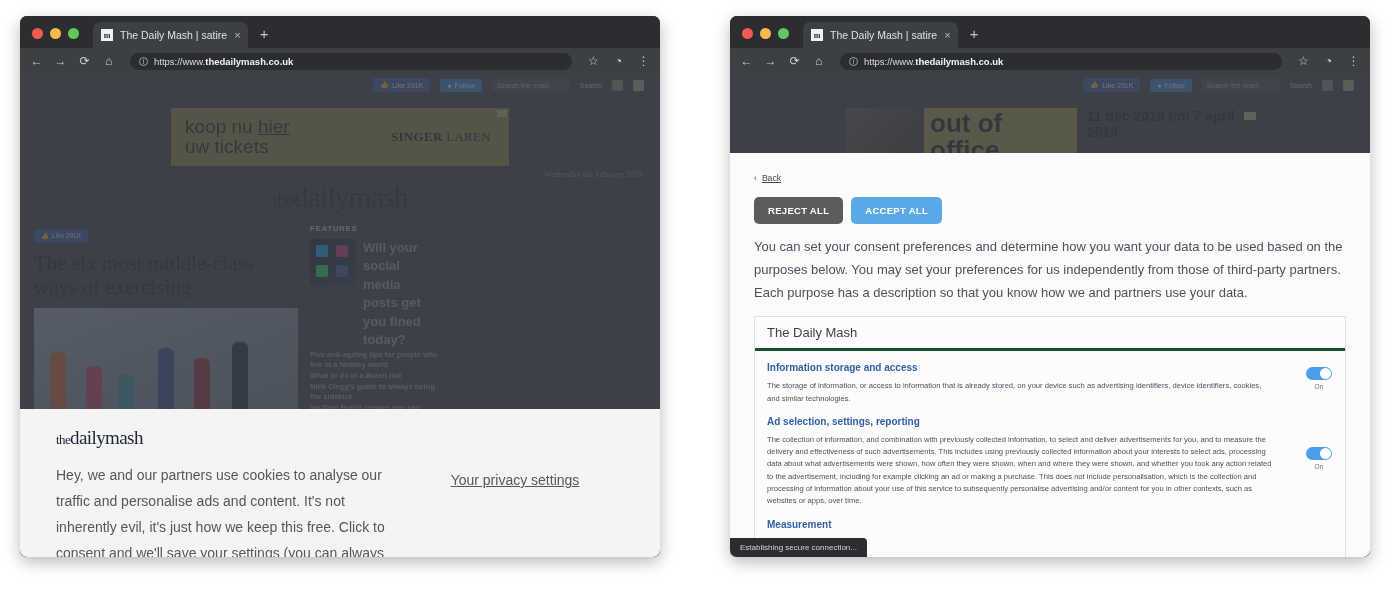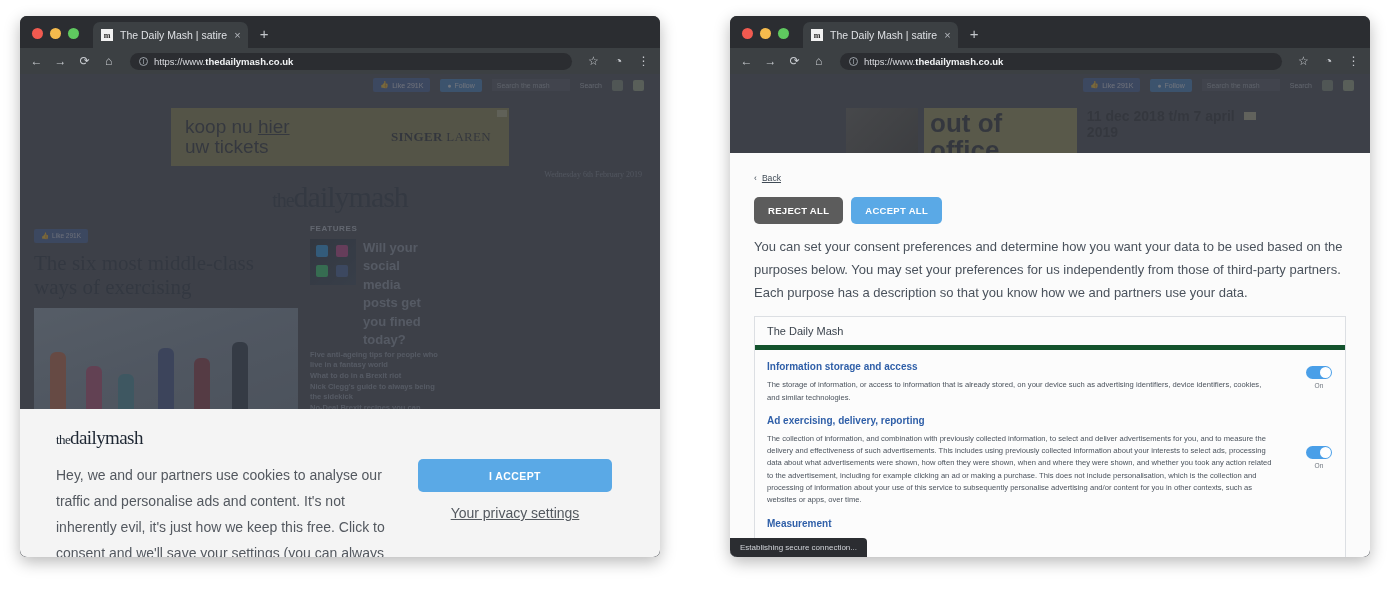--- a/index.html
+++ b/index.html
@@ -189,22 +189,22 @@
   .btn-reject { background: #5c5c5c; color: #fff; border: none; border-radius: 5px;
                 padding: 8px 14px; font-size: 9.5px; font-weight: bold; letter-spacing: .3px;
                 font-family: "Liberation Sans", sans-serif; cursor: pointer; }
   .btn-acceptall { background: #5aa9e6; color: #fff; border: none; border-radius: 5px;
                    padding: 8px 14px; font-size: 9.5px; font-weight: bold; letter-spacing: .3px;
                    font-family: "Liberation Sans", sans-serif; cursor: pointer; }
   .c-intro { margin-top: 12px; font-size: 13px; color: #4a525c; line-height: 1.75; }
 
   .c-panel { margin-top: 12px; border: 1px solid #dcdfe3; background: #fcfcfc;
              height: 253px; overflow: hidden; }
-  .c-panel-h { padding: 8px 12px; font-size: 11px; color: #3b434d;
-               border-bottom: 5px solid #14532d; }
+  .c-panel-h { padding: 8px 12px; font-size: 13px; color: #3b434d;
+               border-bottom: 3px solid #14532d; }
   .purpose { padding: 11px 12px 0 12px; position: relative; }
   .p-title { font-size: 10px; font-weight: bold; color: #2f5fa8; }
   .p-desc { margin-top: 7px; font-size: 7.6px; color: #4a525c; line-height: 1.62;
             width: 505px; }
   .toggle-wrap { position: absolute; right: 13px; display: flex; flex-direction: column;
                  align-items: center; gap: 3px; }
   .toggle { width: 26px; height: 13px; border-radius: 7px; background: #4a9fe8;
             position: relative; cursor: pointer; }
   .toggle::after { content: ""; position: absolute; right: 1px; top: 1px; width: 11px;
                    height: 11px; border-radius: 50%; background: #fff; }
@@ -331,21 +331,20 @@
       </div>
 
       <div class="cookiebar">
         <div class="cb-left">
           <div class="cb-logo">
             <span class="thin">the</span><span>dailymash</span>
           </div>
           <div class="cb-text">Hey, we and our partners use cookies to analyse our traffic and personalise ads and content. It's not inherently evil, it's just how we keep this free. Click to consent and we'll save your settings (you can always change them later).</div>
         </div>
         <div class="cb-right">
-          <button class="btn-accept">I ACCEPT</button>
           <div class="cb-link">Your privacy settings</div>
         </div>
       </div>
     </div>
   </div>
 
   <div class="window win-right">
 
     <div class="titlebar">
       <div class="traffic">
@@ -425,21 +424,21 @@
           <div class="purpose">
             <div class="p-title">Information storage and access</div>
             <div class="p-desc">The storage of information, or access to information that is already stored, on your device such as advertising identifiers, device identifiers, cookies, and similar technologies.</div>
             <div class="toggle-wrap" style="top:16px;">
               <div class="toggle"></div>
               <div class="toggle-lbl">On</div>
             </div>
           </div>
 
           <div class="purpose">
-            <div class="p-title">Ad exercising, delivery, reporting</div>
+            <div class="p-title">Ad selection, settings, reporting</div>
             <div class="p-desc">The collection of information, and combination with previously collected information, to select and deliver advertisements for you, and to measure the delivery and effectiveness of such advertisements. This includes using previously collected information about your interests to select ads, processing data about what advertisements were shown, how often they were shown, when and where they were shown, and whether you took any action related to the advertisement, including for example clicking an ad or making a purchase. This does not include personalisation, which is the collection and processing of information about your use of this service to subsequently personalise advertising and/or content for you in other contexts, such as websites or apps, over time.</div>
             <div class="toggle-wrap" style="top:42px;">
               <div class="toggle"></div>
               <div class="toggle-lbl">On</div>
             </div>
           </div>
 
           <div class="purpose">
             <div class="p-title">Measurement</div>
           </div>

